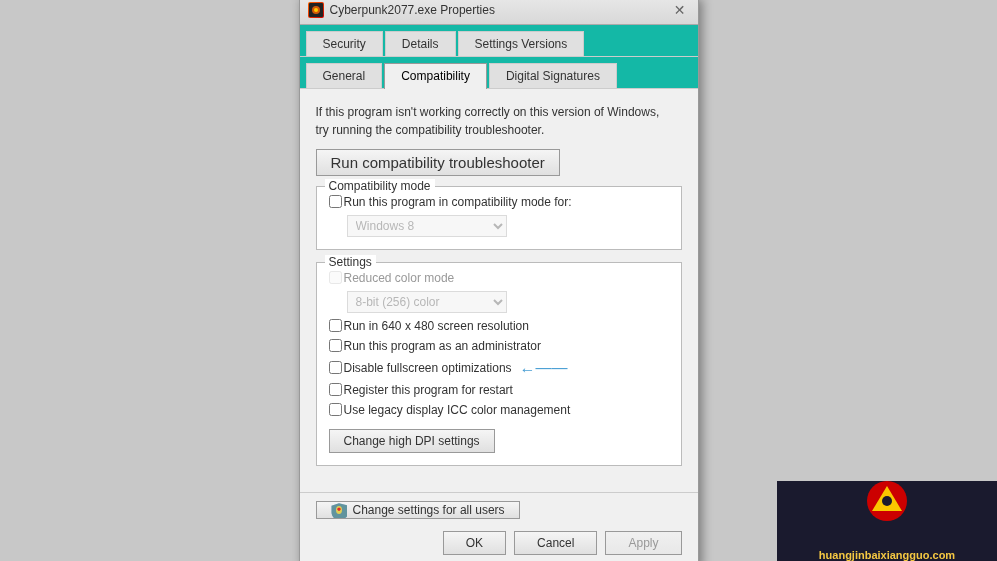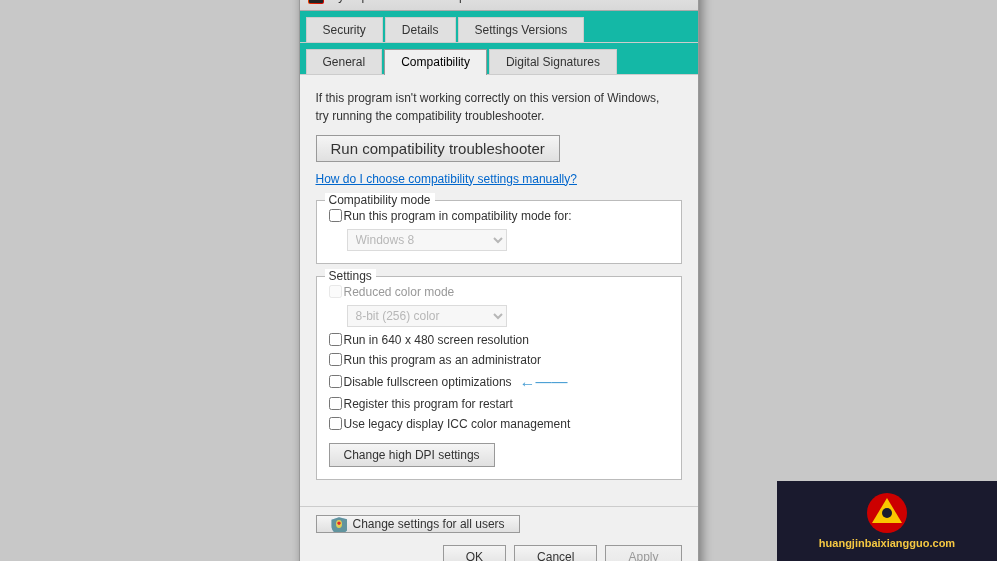--- a/index.html
+++ b/index.html
@@ -19,21 +19,21 @@
     .watermark {
       position: absolute;
       bottom: 0;
       right: 0;
       width: 220px;
       height: 80px;
       background: #1a1a2e;
       display: flex;
       flex-direction: column;
       align-items: center;
-      justify-content: center;
+      justify-content: space-between;
       gap: 4px;
     }
     .watermark-logo {
       width: 40px;
       height: 40px;
     }
     .watermark-text {
       color: #f5c842;
       font-size: 11px;
       font-weight: bold;
@@ -292,21 +292,20 @@
     <div class="tab active">Compatibility</div>
     <div class="tab">Digital Signatures</div>
   </div>
 
   <div class="content">
     <div class="info-text">
       <span>If this program isn't working correctly on this version of Windows,</span><br>
       <span>try running the compatibility troubleshooter.</span>
     </div>
     <button class="run-btn">Run compatibility troubleshooter</button>
-    <a class="link-text">How do I choose compatibility settings manually?</a>
 
     
     <div class="section-box">
       <span class="section-label">Compatibility mode</span>
       <div class="checkbox-row">
         <input type="checkbox" style="">
         <label>Run this program in compatibility mode for:</label>
       </div>
       <div class="dropdown-row">
         <select disabled="">

